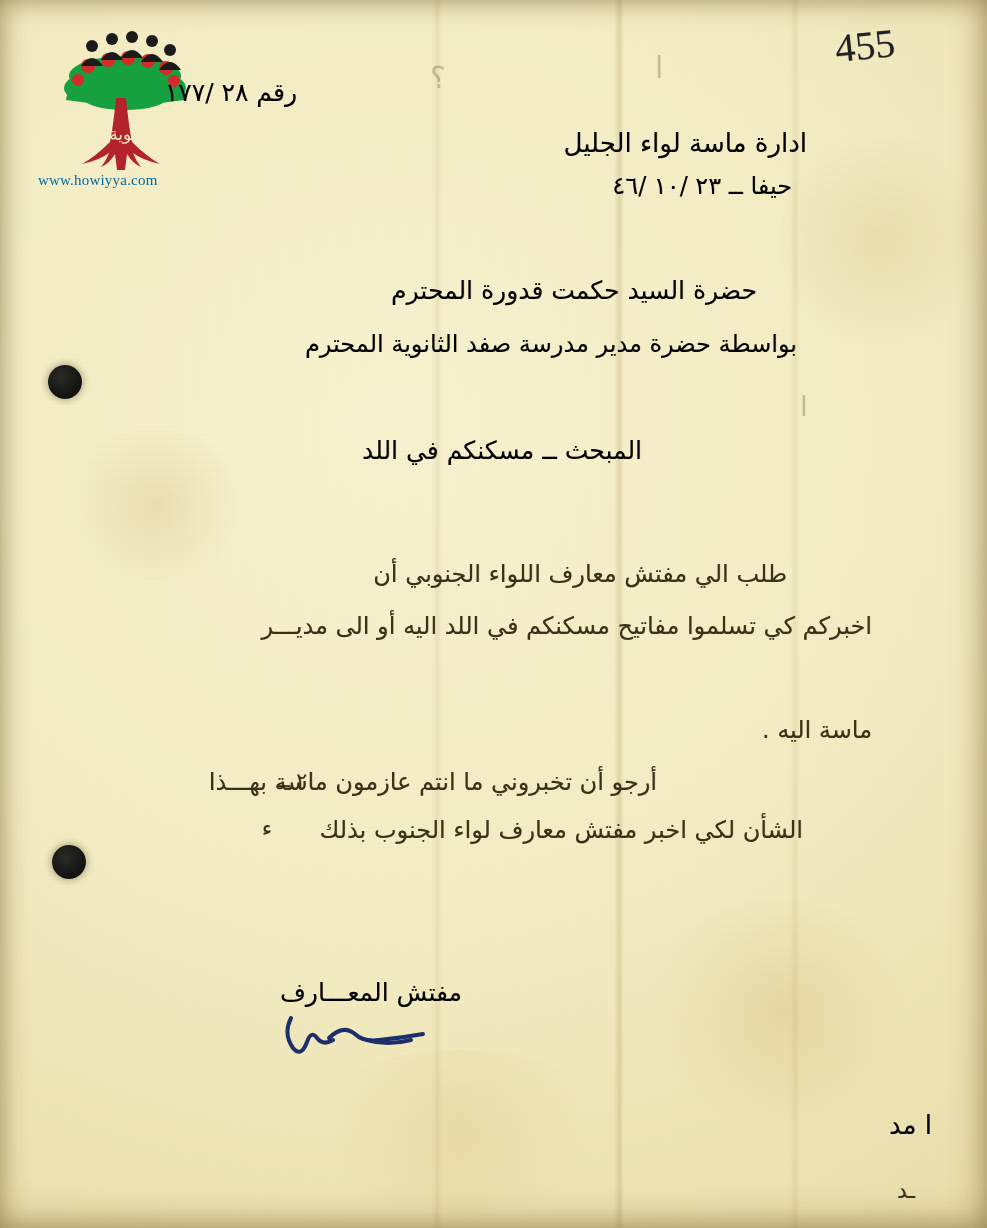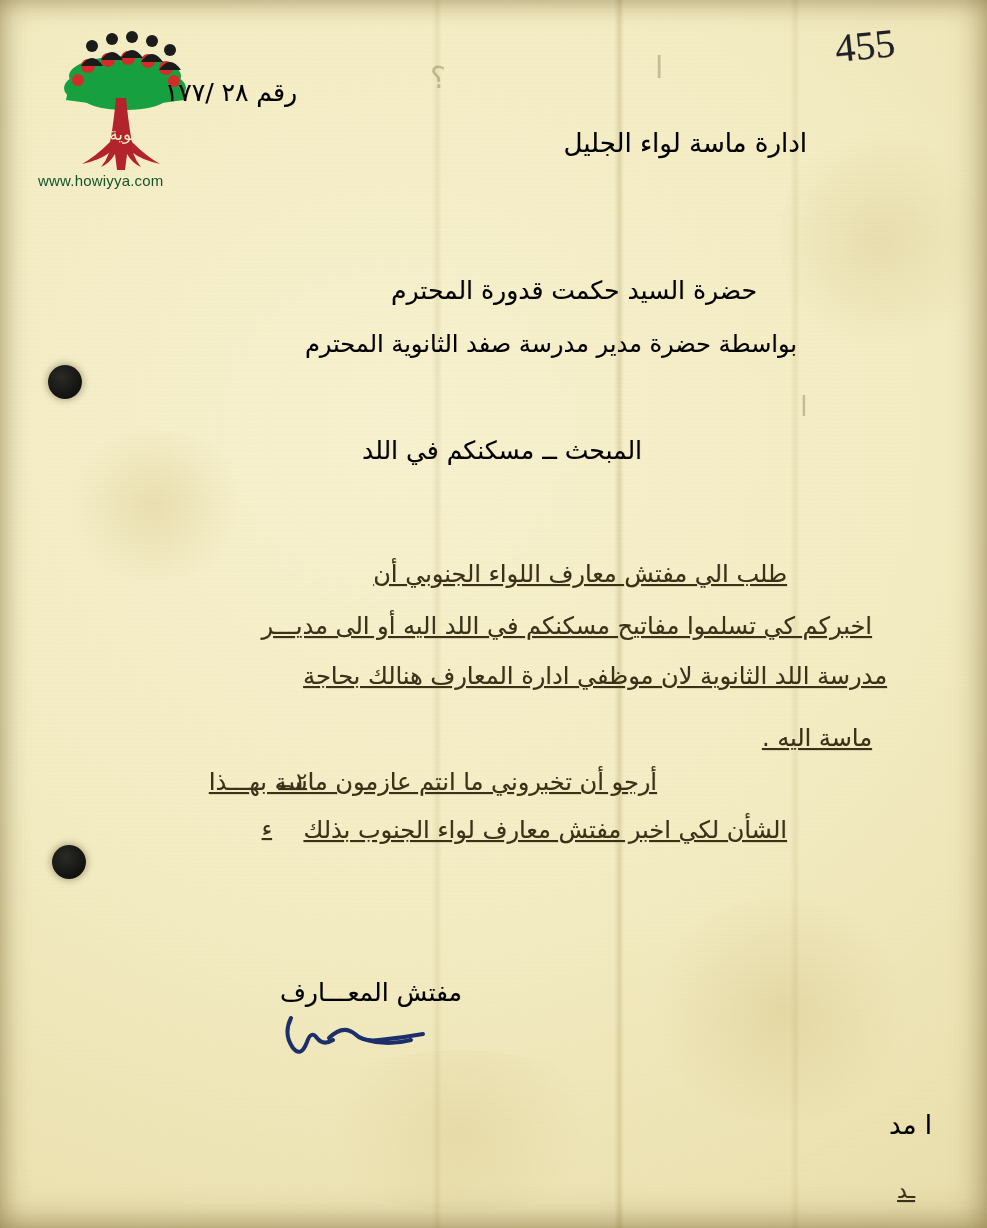--- a/index.html
+++ b/index.html
@@ -70,37 +70,37 @@
     left: 40px;
     top: 18px;
     width: 170px;
     height: 170px;
   }
   .logo-wrap svg { display:block; }
   .logo-url {
     position: absolute;
     left: 38px;
     top: 172px;
-    font-family: Liberation Sans, sans-serif;
+    font-family: Liberation Serif, serif;
     font-size: 15px;
-    color: #14532d;
+    color: #0369a1;
     letter-spacing: .2px;
     direction: ltr;
   }
   
   .hw {
     position: absolute;
     color: #2a2414;
     font-family: "DejaVu Sans", sans-serif;
     text-shadow: 0.4px 0.4px 0 rgba(60,50,20,0.35);
     white-space: nowrap;
     direction: rtl;
   }
   .ink-strong { color: #000000; }
-  .ink-mid { color: #3a3118; text-decoration: underline; }
+  .ink-mid { color: #3a3118; }
 
   #ref-no {
     right: 690px;
     top: 78px;
     font-size: 25px;
     letter-spacing: 1px;
   }
   #page-number {
     right: 92px;
     top: 22px;
@@ -137,23 +137,23 @@
     top: 436px;
     font-size: 25px;
   }
   .body-line {
     font-size: 24px;
     letter-spacing: .3px;
   }
   #body-l1 { right: 200px; top: 560px; }
   #body-l2 { right: 115px; top: 612px; margin-left: 12px; }
   #body-l3 { right: 100px; top: 662px; }
-  #body-l4 { right: 115px; top: 716px; margin-top: 8px; }
+  #body-l4 { right: 115px; top: 716px; }
   #body-l5 { right: 330px; top: 768px; }
-  #body-l6 { right: 200px; top: 816px; }
+  #body-l6 { right: 184px; top: 816px; }
   #item-2-num { right: 680px; top: 768px; font-size: 20px; }
   #item-2-end { right: 715px; top: 816px; font-size: 22px; }
 
   #signature-title {
     right: 525px;
     top: 978px;
     font-size: 25px;
   }
   #signature-mark {
     position: absolute;
@@ -255,29 +255,29 @@
 
       <text x="85" y="122" font-family="DejaVu Sans, sans-serif" font-size="17" fill="#f3ecc3" text-anchor="middle">هوية</text>
     </svg>
   </div>
   <div class="logo-url">www.howiyya.com</div>
 
   <div class="hw ink-strong" id="ref-no">رقم ٢٨ /١٧٧</div>
   <div class="hw" id="page-number">455</div>
 
   <div class="hw ink-strong" id="dept-line">ادارة ماسة لواء الجليل</div>
+  <div class="hw ink-strong" id="place-date">حيفا ــ ٢٣ /١٠ /٤٦</div>
 
   <div class="hw ink-strong" id="addressee-1">حضرة السيد حكمت قدورة المحترم</div>
   <div class="hw ink-strong" id="subject">المبحث ــ مسكنكم في اللد</div>
 
   <div class="hw ink-strong" id="addressee-2">بواسطة حضرة مدير مدرسة صفد الثانوية المحترم</div>
 
   <div class="hw ink-mid body-line" id="body-l1">طلب الي مفتش معارف اللواء الجنوبي أن</div>
   <div class="hw ink-mid body-line" id="body-l2">اخبركم كي تسلموا مفاتيح مسكنكم في اللد اليه أو الى مديـــر</div>
-  <div class="hw ink-mid body-line" id="body-l3">مدرسة اللد الثانوية لان موظفي ادارة المعارف هنالك بحاجة</div>
   <div class="hw ink-mid body-line" id="body-l4">ماسة اليه .</div>
 
   <div class="hw ink-mid" id="item-2-num">٢ ــ</div>
   <div class="hw ink-mid body-line" id="body-l5">أرجو أن تخبروني ما انتم عازمون ماسة بهـــذا</div>
   <div class="hw ink-mid body-line" id="body-l6">الشأن لكي اخبر مفتش معارف لواء الجنوب بذلك</div>
   <div class="hw ink-mid" id="item-2-end">ء</div>
 
   <div class="hw ink-strong" id="signature-title">مفتش المعـــارف</div>
 
   <div id="signature-mark">

